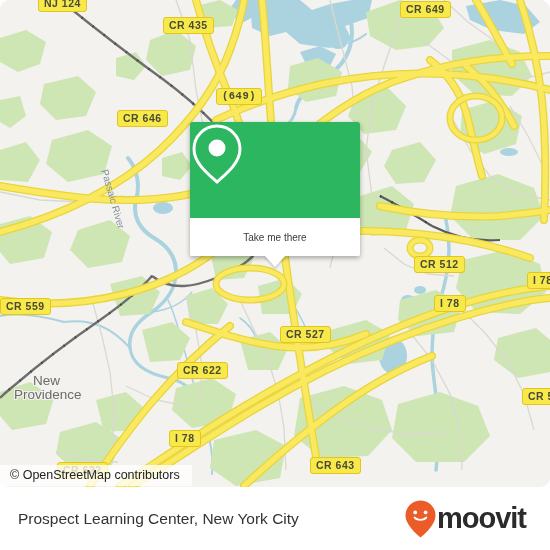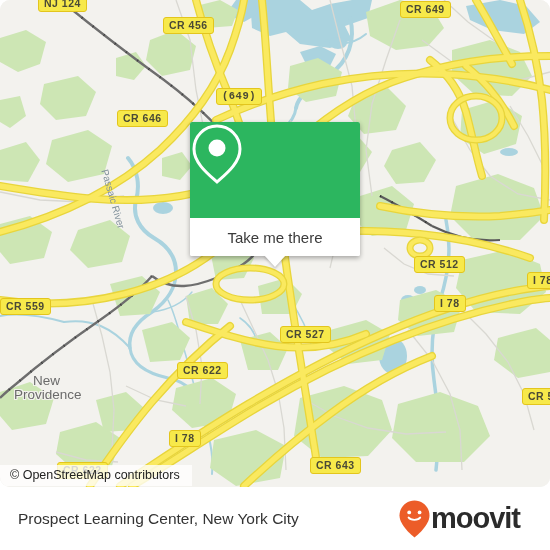--- a/index.html
+++ b/index.html
@@ -59,41 +59,41 @@
     background:#fff;
   }
   #popup-top{
     background:#2cb65f;height:96px;border-radius:2px 2px 0 0;
     display:flex;align-items:center;justify-content:center;
   }
   #popup-bottom{
     height:38px;display:flex;align-items:center;justify-content:center;
     background:#fff;border-radius:0 0 2px 2px;
   }
-  #popup-bottom span{font-size:15px;color:#3a3a3a;}
+  #popup-bottom span{font-size:10px;color:#3a3a3a;}
   #popup-tail{
     position:absolute;left:50%;bottom:-11px;margin-left:-11px;
     width:0;height:0;border-left:11px solid transparent;
     border-right:11px solid transparent;border-top:12px solid #fff;
     filter:drop-shadow(0 2px 1px rgba(0,0,0,.18));
   }
 
   
   #attrib{
     position:absolute;left:0;top:465px;
     background:rgba(255,255,255,.78);
     padding:3px 12px 4px 10px;
     font-size:12.5px;color:#222;white-space:nowrap;text-align:center;
   }
 
   
   #footer{
     position:absolute;left:0;top:487px;width:550px;height:63px;
     background:#fff;display:flex;align-items:center;
-    justify-content:space-between;padding:0 30px 0 18px;
+    justify-content:space-between;padding:0 24px 0 18px;
     box-sizing:border-box;
   }
   #footer-title{font-size:15.5px;color:#333;white-space:nowrap;}
   #brand{display:flex;align-items:center;gap:1px;}
   #brand-word{font-size:29px;color:#2b2b2b;letter-spacing:-1px;font-weight:bold;}
 </style>
 </head>
 <body>
 
 <div id="app">
@@ -278,21 +278,21 @@
           <ellipse cx="476" cy="118" rx="26" ry="22"></ellipse>
           <ellipse cx="420" cy="248" rx="10" ry="8"></ellipse>
           <ellipse cx="250" cy="284" rx="34" ry="16"></ellipse>
         </g>
 
       </g>
     </svg>
 
     <div>
         <div class="shield" style="left: 38px; top: -5px;">NJ 124</div>
-        <div class="shield" style="left: 163px; top: 17px;">CR 456</div>
+        <div class="shield" style="left: 163px; top: 17px;">CR 435</div>
         <div class="shield" style="left: 400px; top: 1px;">CR 649</div>
         <div class="shield" style="left: 216px; top: 88px; font-family: Liberation Mono, monospace;">(649)</div>
         <div class="shield" style="left: 117px; top: 110px;">CR 646</div>
         <div class="shield" style="left: 414px; top: 226px; margin-top: 30px;">CR 512</div>
         <div class="shield" style="left: 527px; top: 272px;">I 78</div>
         <div class="shield" style="left: 434px; top: 295px;">I 78</div>
         <div class="shield" style="left: 0px; top: 298px;">CR 559</div>
         <div class="shield" style="left: 280px; top: 326px;">CR 527</div>
         <div class="shield" style="left: 177px; top: 362px;">CR 622</div>
         <div class="shield" style="left: 522px; top: 388px;">CR 5</div>

